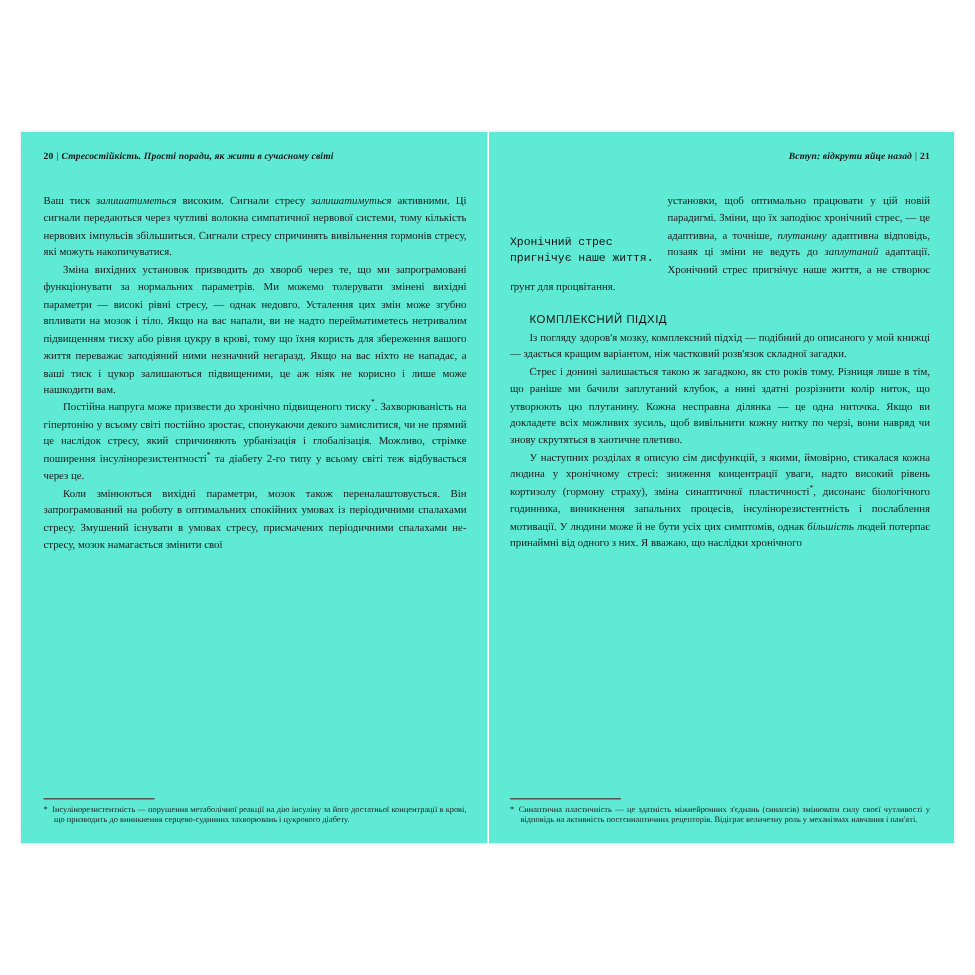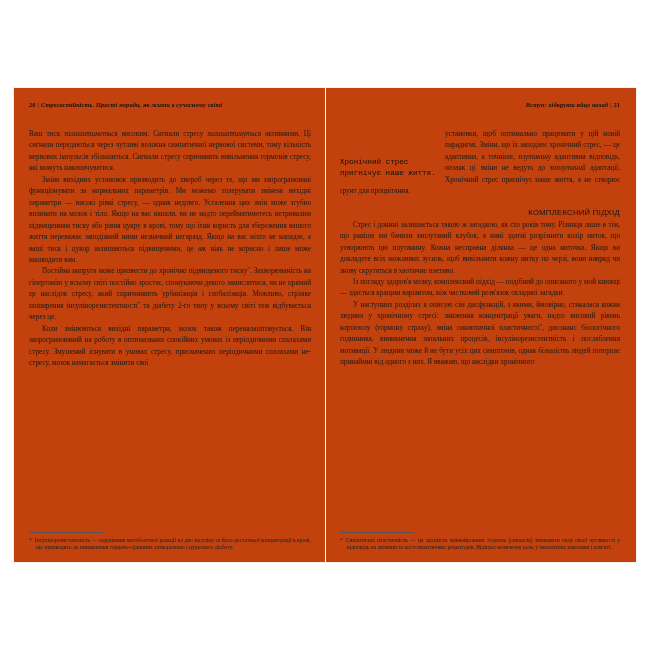--- a/index.html
+++ b/index.html
@@ -23,21 +23,21 @@
     width: 650px;
     height: 650px;
     background: #ffffff;
   }
   .sheet {
     position: absolute;
     left: 14px;
     top: 88px;
     width: 622px;
     height: 474px;
-    background: #c2410c;
+    background: #5eead4;
     box-shadow: 0 0 0 1px #f2f2f2;
   }
   .gutter {
     position: absolute;
     left: 325px;
     top: 88px;
     width: 1px;
     height: 474px;
     background: #ffffff;
   }
@@ -110,21 +110,21 @@
     shape-outside: margin-box;
   }
 
   .section-head {
     font-family: "Liberation Sans", sans-serif;
     font-size: 7.6px;
     letter-spacing: 0.35px;
     line-height: 11px;
     margin: 9px 0 2px 0;
     text-indent: 13px;
-    text-align: right;
+    text-align: left;
     color: #111111;
   }
 
   
   .footnotes {
     position: absolute;
     left: 15px;
     right: 14px;
     bottom: 10px;
   }
@@ -175,22 +175,22 @@
       <div class="runhead r">
         <span class="title">Вступ: відкрути яйце назад</span><span class="sep">|</span><span class="folio">21</span>
       </div>
 
       <div class="body">
         <div class="pull">Хронічний стрес пригнічує наше життя.</div>
         <p class="noindent">установки, щоб оптимально працювати у цій новій парадигмі. Зміни, що їх заподіює хронічний стрес, — це адаптивна, а точніше, <em>плутанину</em> адаптивна відповідь, позаяк ці зміни не ведуть до <em>заплутаний</em> адаптації. Хронічний стрес пригнічує наше життя, а не створює ґрунт для процвітання.</p>
 
         <div class="section-head">КОМПЛЕКСНИЙ ПІДХІД</div>
 
+        <p>Із погляду здоров'я мозку, комплексний підхід — подібний до описаного у мой книжці — здається кращим варіантом, ніж частковий розв'язок складної загадки.</p>
         <p>Стрес і донині залишається такою ж загадкою, як сто років тому. Різниця лише в тім, що раніше ми бачили заплутаний клубок, а нині здатні розрізнити колір ниток, що утворюють цю плутанину. Кожна несправна ділянка — це одна ниточка. Якщо ви докладете всіх можливих зусиль, щоб вивільнити кожну нитку по черзі, вони навряд чи знову скрутяться в хаотичне плетиво.</p>
-        <p>Із погляду здоров'я мозку, комплексний підхід — подібний до описаного у мой книжці — здається кращим варіантом, ніж частковий розв'язок складної загадки.</p>
         <p>У наступних розділах я описую сім дисфункцій, з якими, ймовірно, стикалася кожна людина у хронічному стресі: зниження концентрації уваги, надто високий рівень кортизолу (гормону страху), зміна синаптичної пластичності<sup class="fn">*</sup>, дисонанс біологічного годинника, виникнення запальних процесів, інсулінорезистентність і послаблення мотивації. У людини може й не бути усіх цих симптомів, однак <em>більшість</em> людей потерпає принаймні від одного з них. Я вважаю, що наслідки хронічного</p>
       </div>
 
       <div class="footnotes">
         <div class="fnrule"></div>
         <div class="footnote"><span class="mk">*</span><span>Синаптична пластичність — це здатність міжнейронних з'єднань (синапсів) змінювати силу своєї чутливості у відповідь на активність постсинаптичних рецепторів. Відіграє величезну роль у механізмах навчання і пам'яті.</span></div>
       </div>
     </div>
 
   </div>

